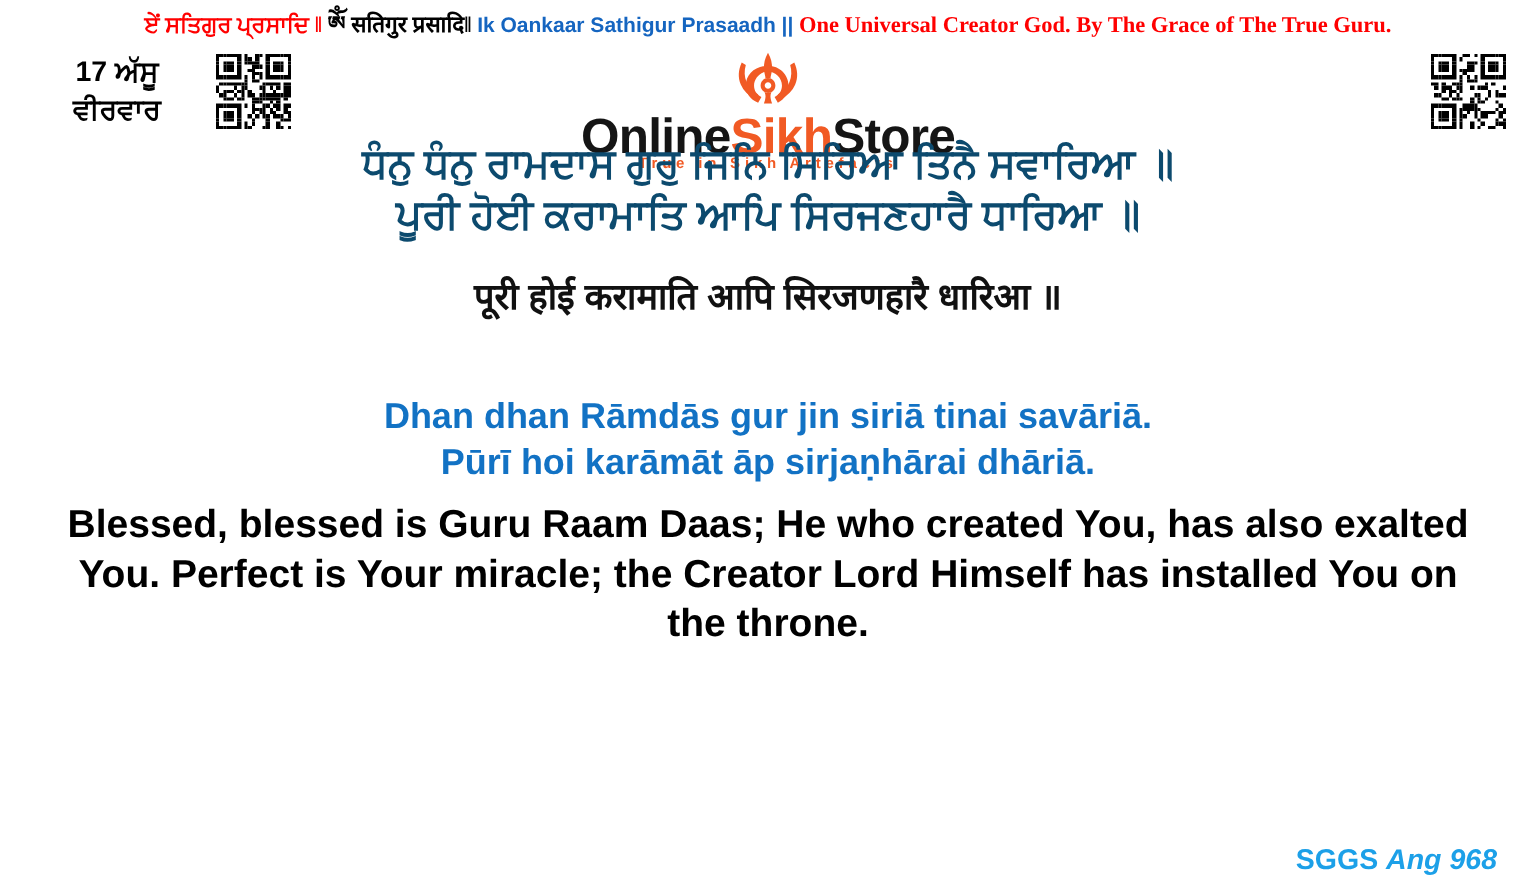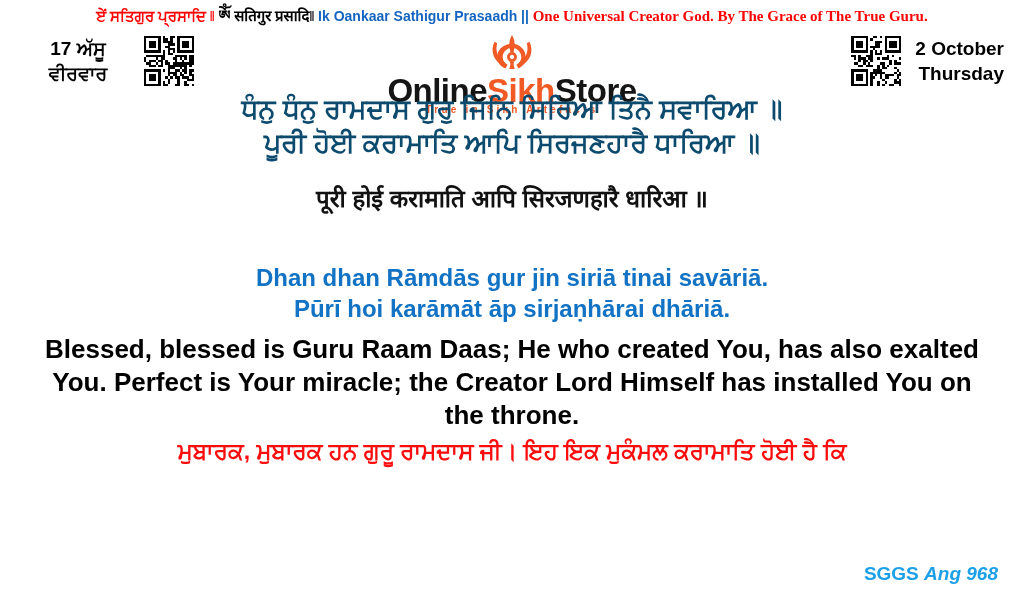--- a/index.html
+++ b/index.html
@@ -1105,43 +1105,38 @@
         <i style="background: transparent;"></i>
         <i></i>
         <i style="background: transparent;"></i>
         <i style="background: transparent;"></i>
         <i></i>
         <i></i>
         <i style="background: transparent;"></i>
         <i style="background: transparent;"></i>
         <i></i>
       </div>
-    <div class="date-text-right">
-      <div>2 October</div>
-      <div>Thursday</div>
-    </div>
   </div>
 </div>
 
 <div class="block gurmukhi-verse">
   <div>ਧੰਨੁ ਧੰਨੁ ਰਾਮਦਾਸ ਗੁਰੁ ਜਿਨਿ ਸਿਰਿਆ ਤਿਨੈ ਸਵਾਰਿਆ ॥</div>
   <div>ਪੂਰੀ ਹੋਈ ਕਰਾਮਾਤਿ ਆਪਿ ਸਿਰਜਣਹਾਰੈ ਧਾਰਿਆ ॥</div>
 </div>
 
 <div class="block devanagari-verse">
   <div>पूरी होई करामाति आपि सिरजणहारै धारिआ ॥</div>
 </div>
 
 <div class="block translit">
   <div>Dhan dhan Rāmdās gur jin siriā tinai savāriā.</div>
   <div>Pūrī hoi karāmāt āp sirjaṇhārai dhāriā.</div>
 </div>
 
 <div class="block english">Blessed, blessed is Guru Raam Daas; He who created You, has also exalted You. Perfect is Your miracle; the Creator Lord Himself has installed You on the throne.</div>
 
 <div class="block punjabi-para">
-  <div>ਮੁਬਾਰਕ, ਮੁਬਾਰਕ ਹਨ ਗੁਰੂ ਰਾਮਦਾਸ ਜੀ। ਇਹ ਇਕ ਮੁਕੰਮਲ ਕਰਾਮਾਤਿ ਹੋਈ ਹੈ ਕਿ</div>
 </div>
 
 <div class="ang-ref">
   <span>SGGS</span>
   <span class="ital">Ang 968</span>
 </div>
 
 </body></html>

